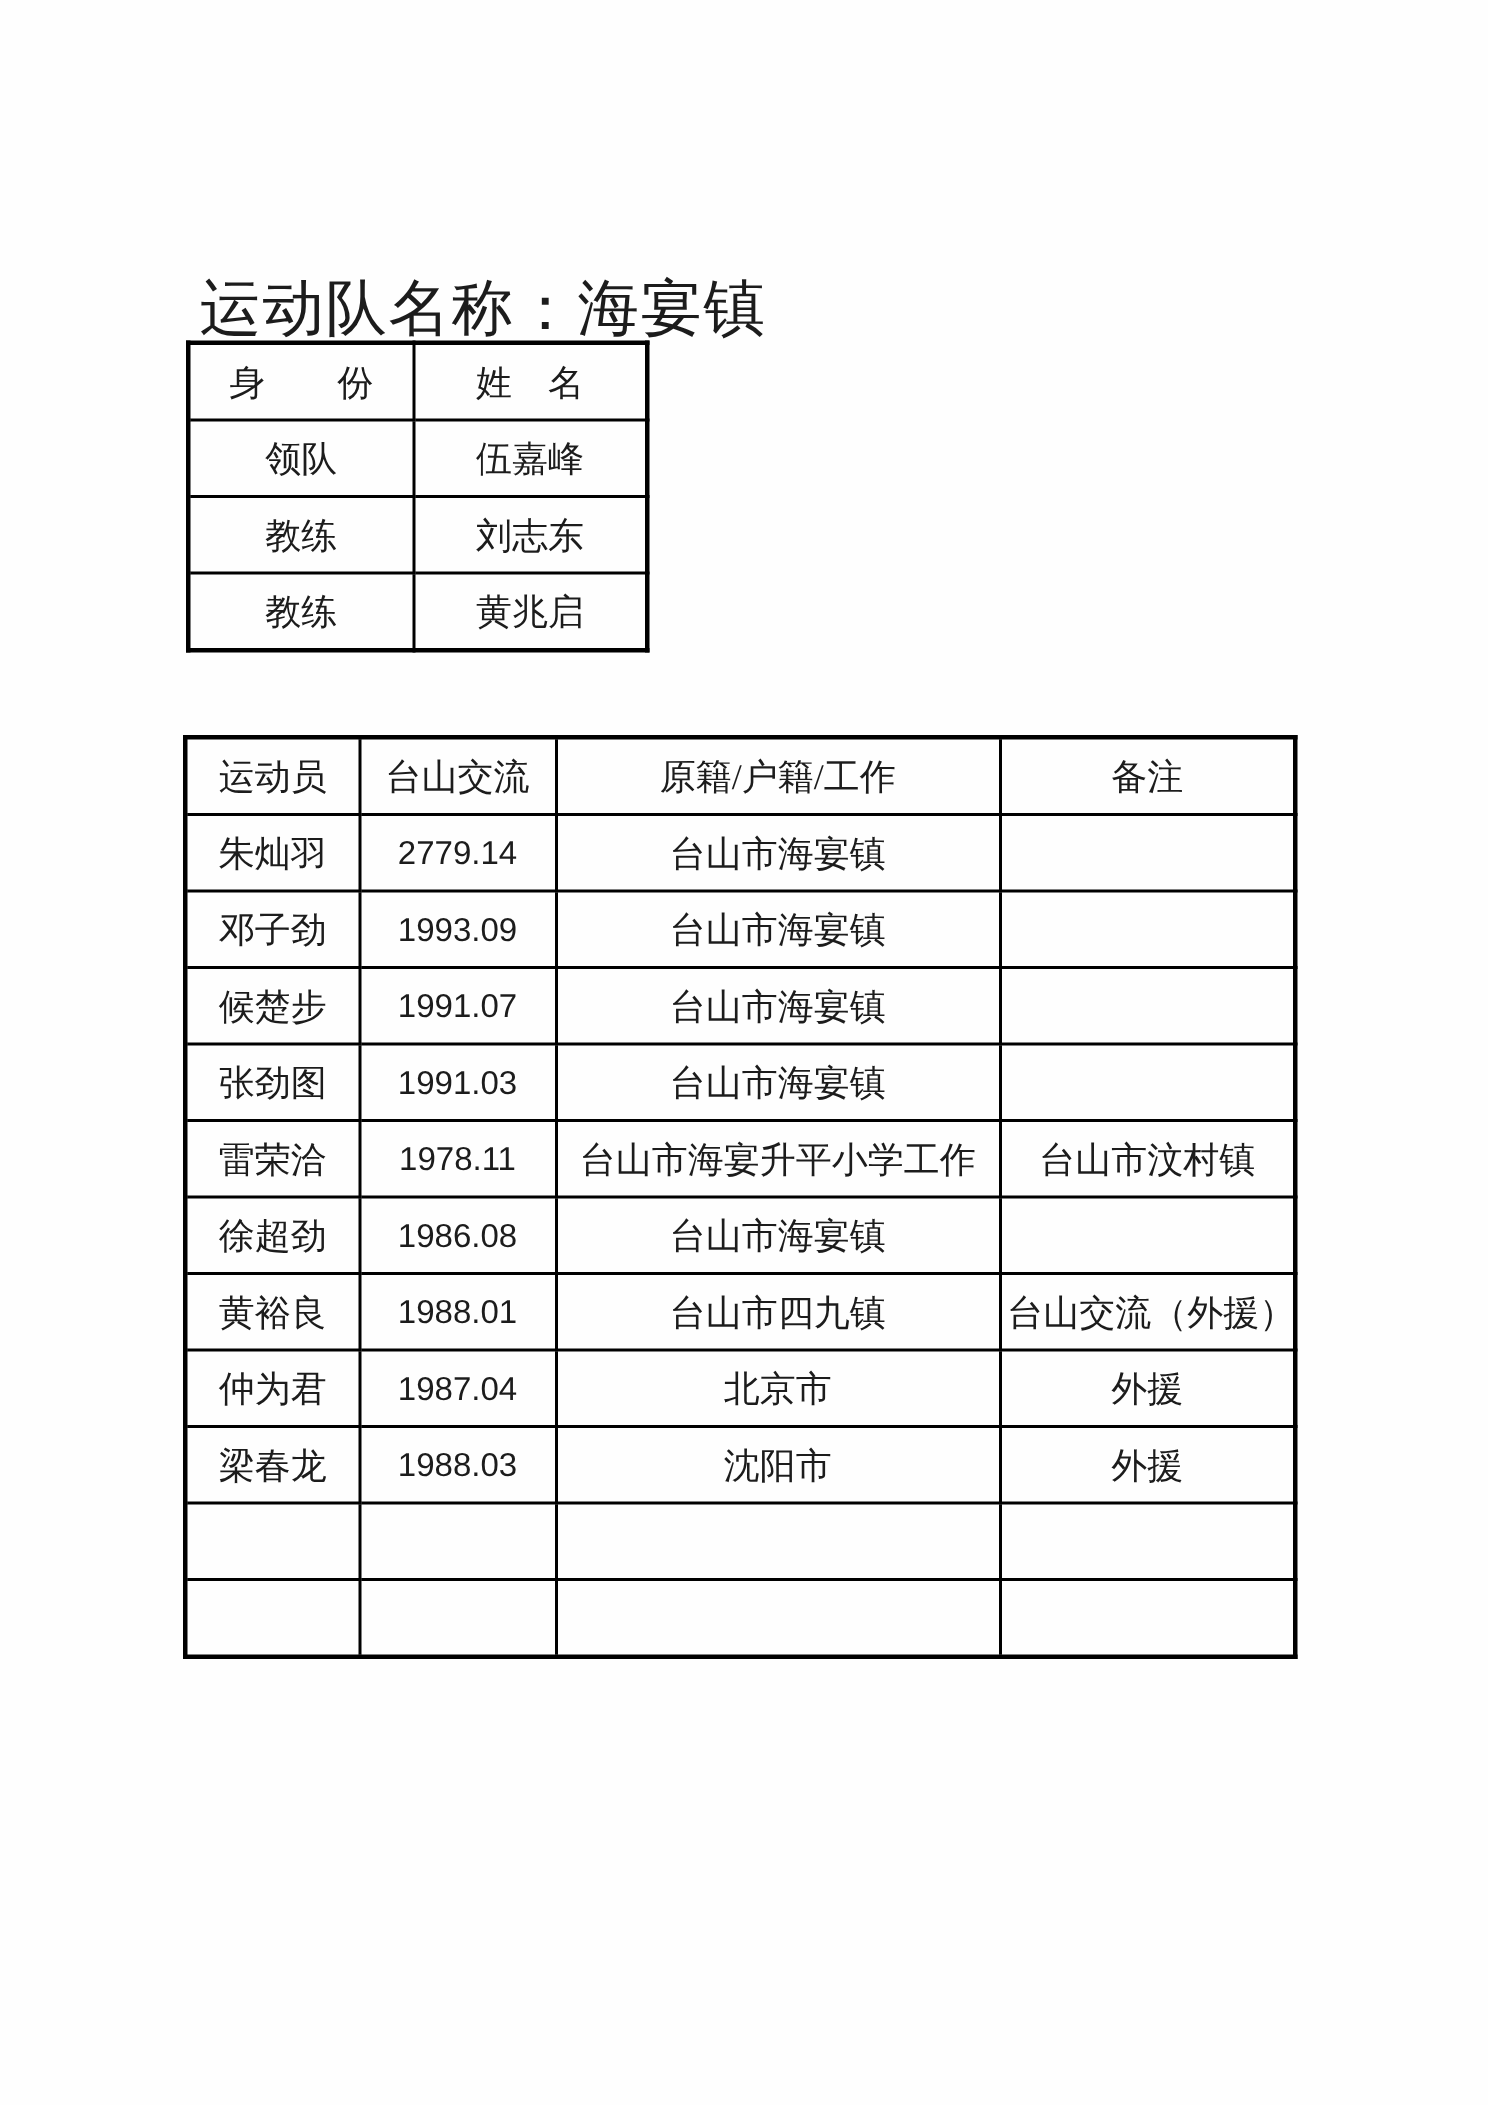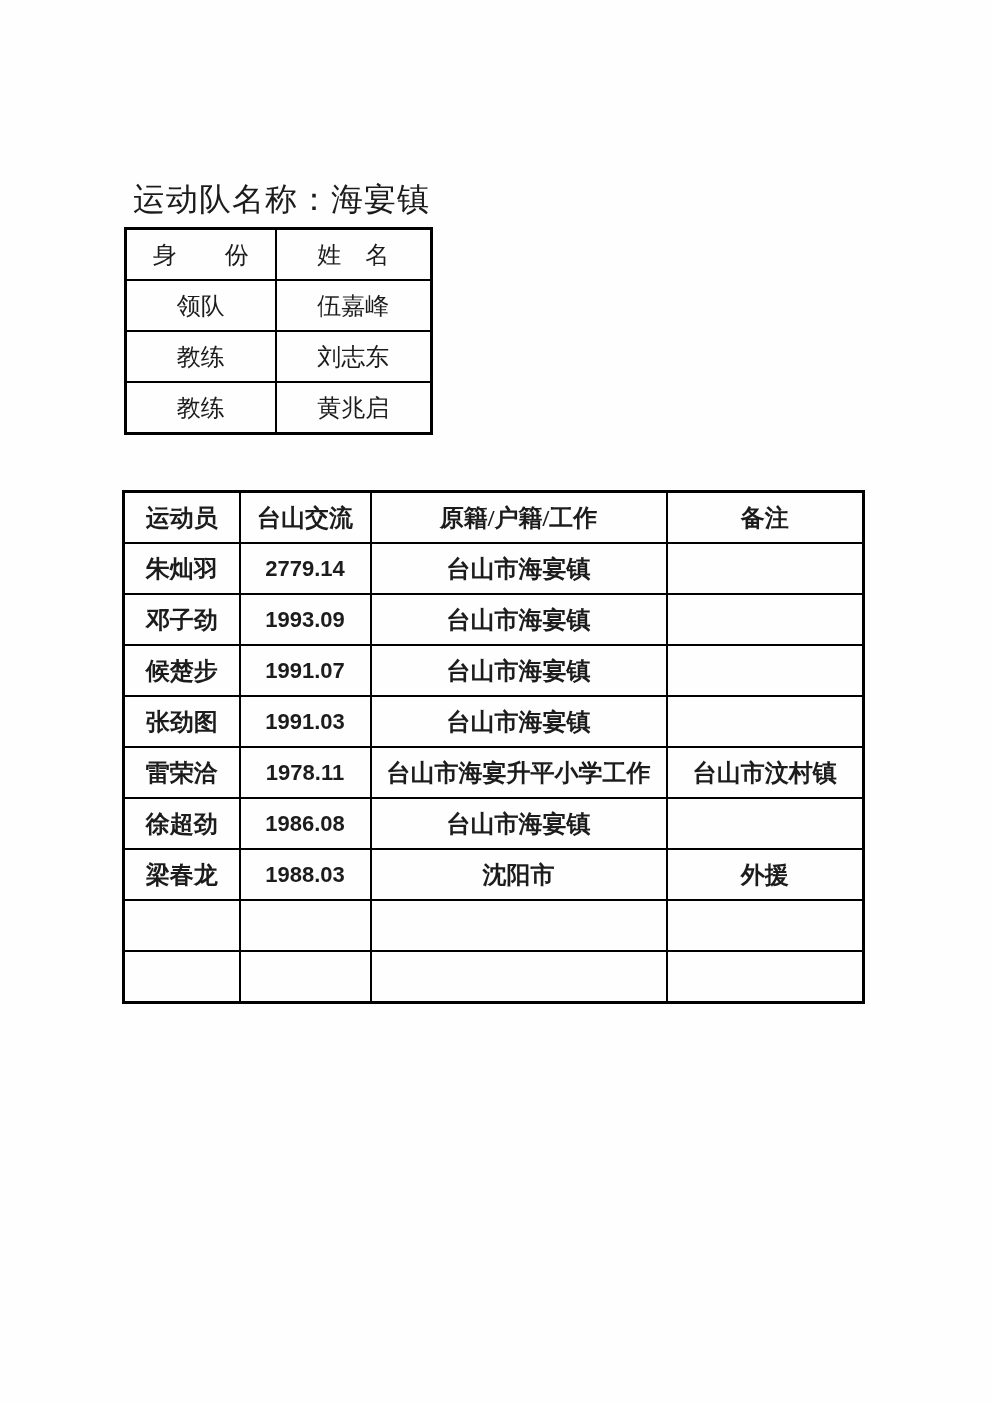--- a/index.html
+++ b/index.html
@@ -13,21 +13,21 @@
     height: 1403px;
     background: #fefefe;
     font-family: "Liberation Serif", serif;
     color: #1c1c1c;
     overflow: hidden;
   }
   .doc-title {
     position: absolute;
     left: 133px;
     top: 178px;
-    font-size: 32px;
+    font-size: 41px;
     letter-spacing: 1px;
     white-space: nowrap;
   }
   table {
     border-collapse: collapse;
     table-layout: fixed;
     position: absolute;
     background: #fefefe;
     border-radius: 28px;
   }
@@ -47,21 +47,21 @@
     width: 306px;
     border: 3px solid #000;
   }
   .staff-table td, .staff-table th { height: 49px; }
   .athlete-table {
     left: 122px;
     top: 490px;
     width: 740px;
     border: 3px solid #000;
   }
-  .athlete-table td, .athlete-table th { height: 49px; font-weight: bold; }
+  .athlete-table td, .athlete-table th { height: 49px; }
   .num {
     font-family: "Liberation Sans", sans-serif;
     font-size: 22px;
   }
 </style>
 </head>
 <body>
 
 <div class="page">
 
@@ -140,20 +140,32 @@
           <td>台山市海宴升平小学工作</td>
           <td>台山市汶村镇</td>
         </tr>
         <tr>
           <td>徐超劲</td>
           <td class="num">1986.08</td>
           <td>台山市海宴镇</td>
           <td></td>
         </tr>
         <tr>
+          <td>黄裕良</td>
+          <td class="num">1988.01</td>
+          <td>台山市四九镇</td>
+          <td>台山交流（外援）</td>
+        </tr>
+        <tr>
+          <td>仲为君</td>
+          <td class="num">1987.04</td>
+          <td>北京市</td>
+          <td>外援</td>
+        </tr>
+        <tr>
           <td>梁春龙</td>
           <td class="num">1988.03</td>
           <td>沈阳市</td>
           <td>外援</td>
         </tr>
         <tr>
           <td></td>
           <td class="num"></td>
           <td></td>
           <td></td>

